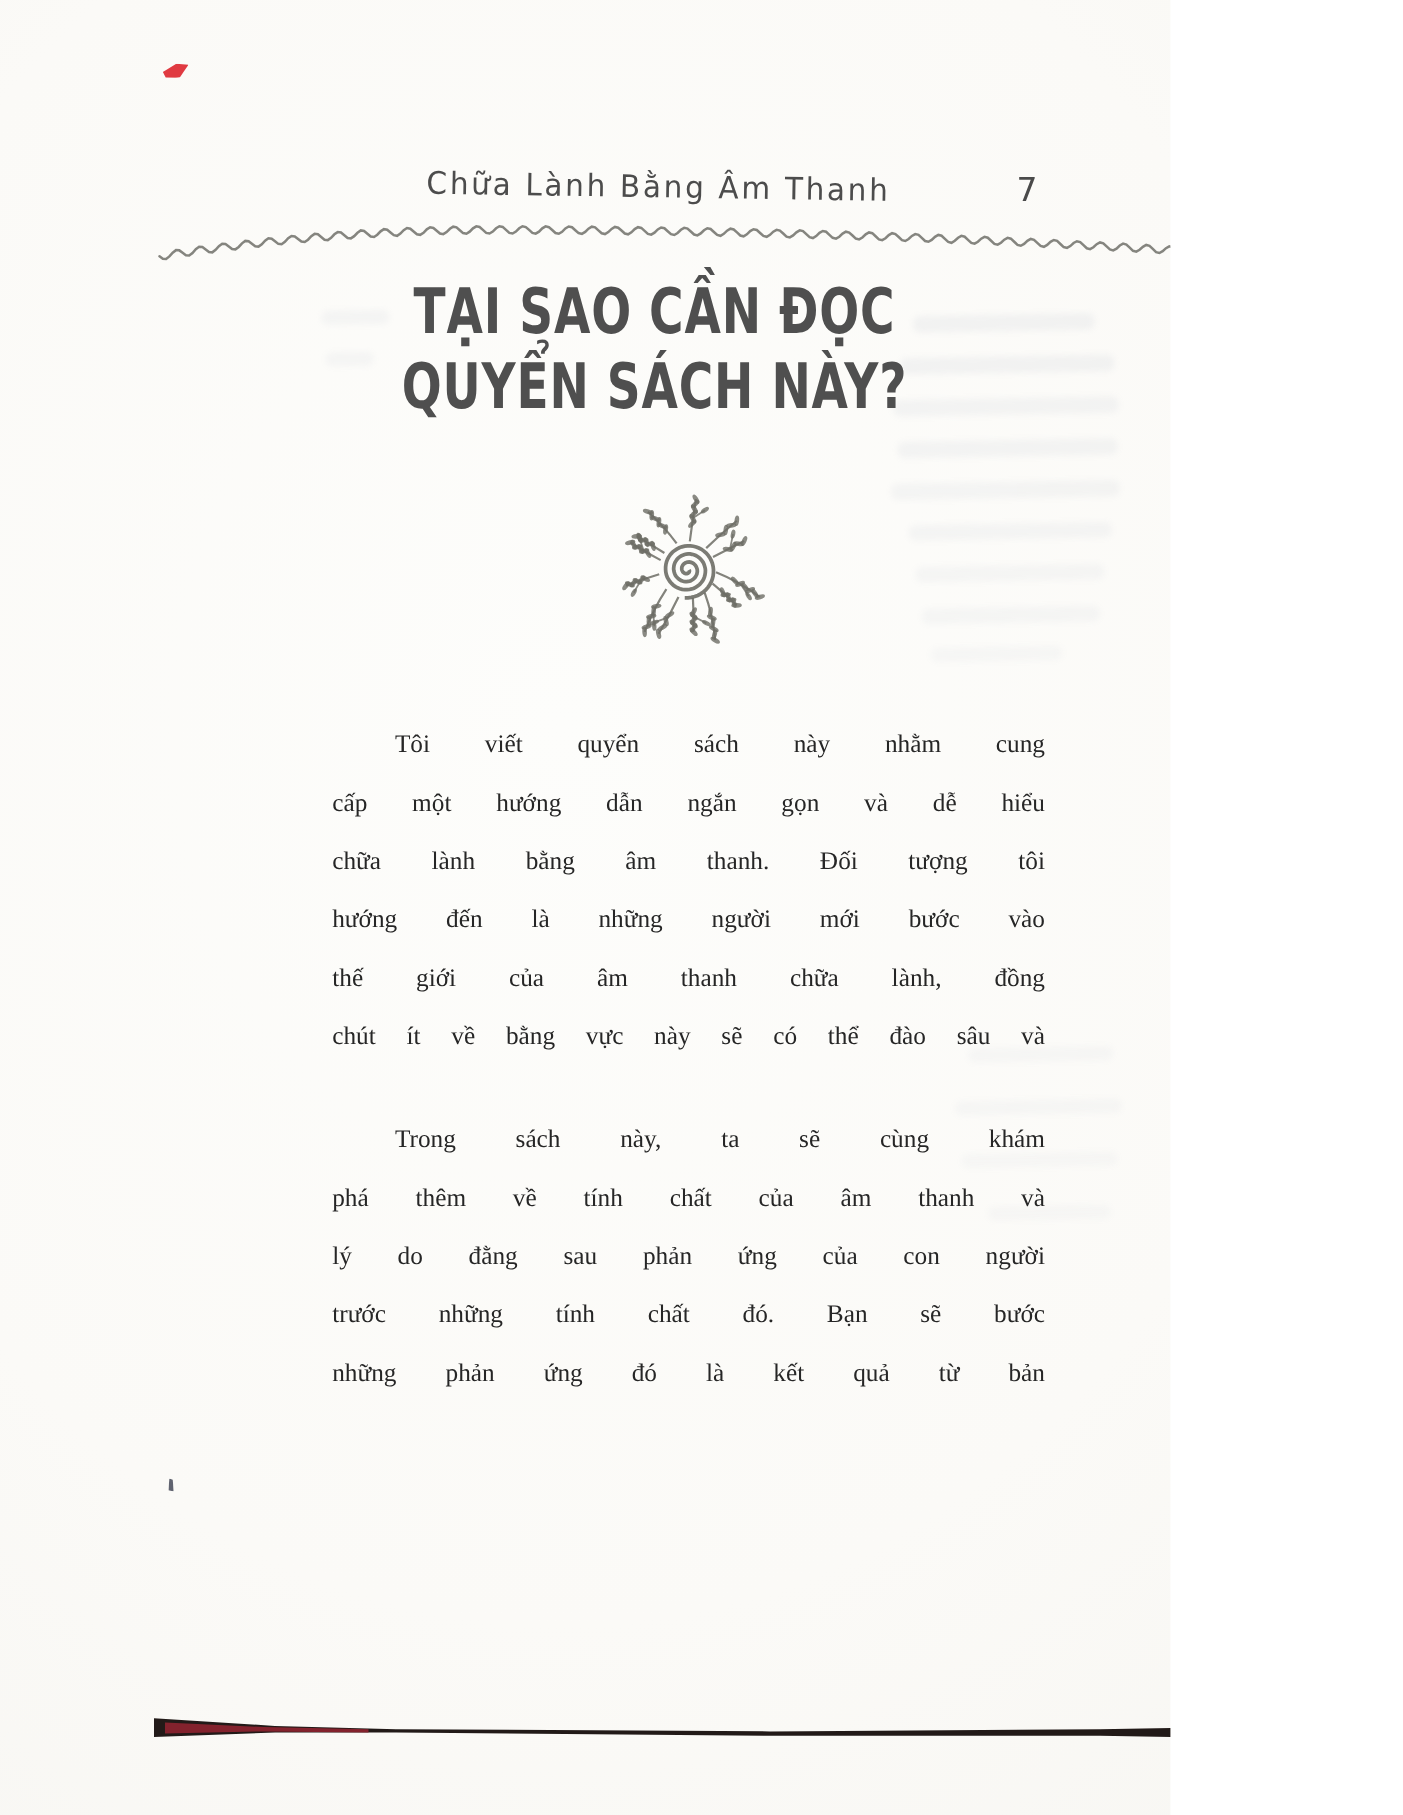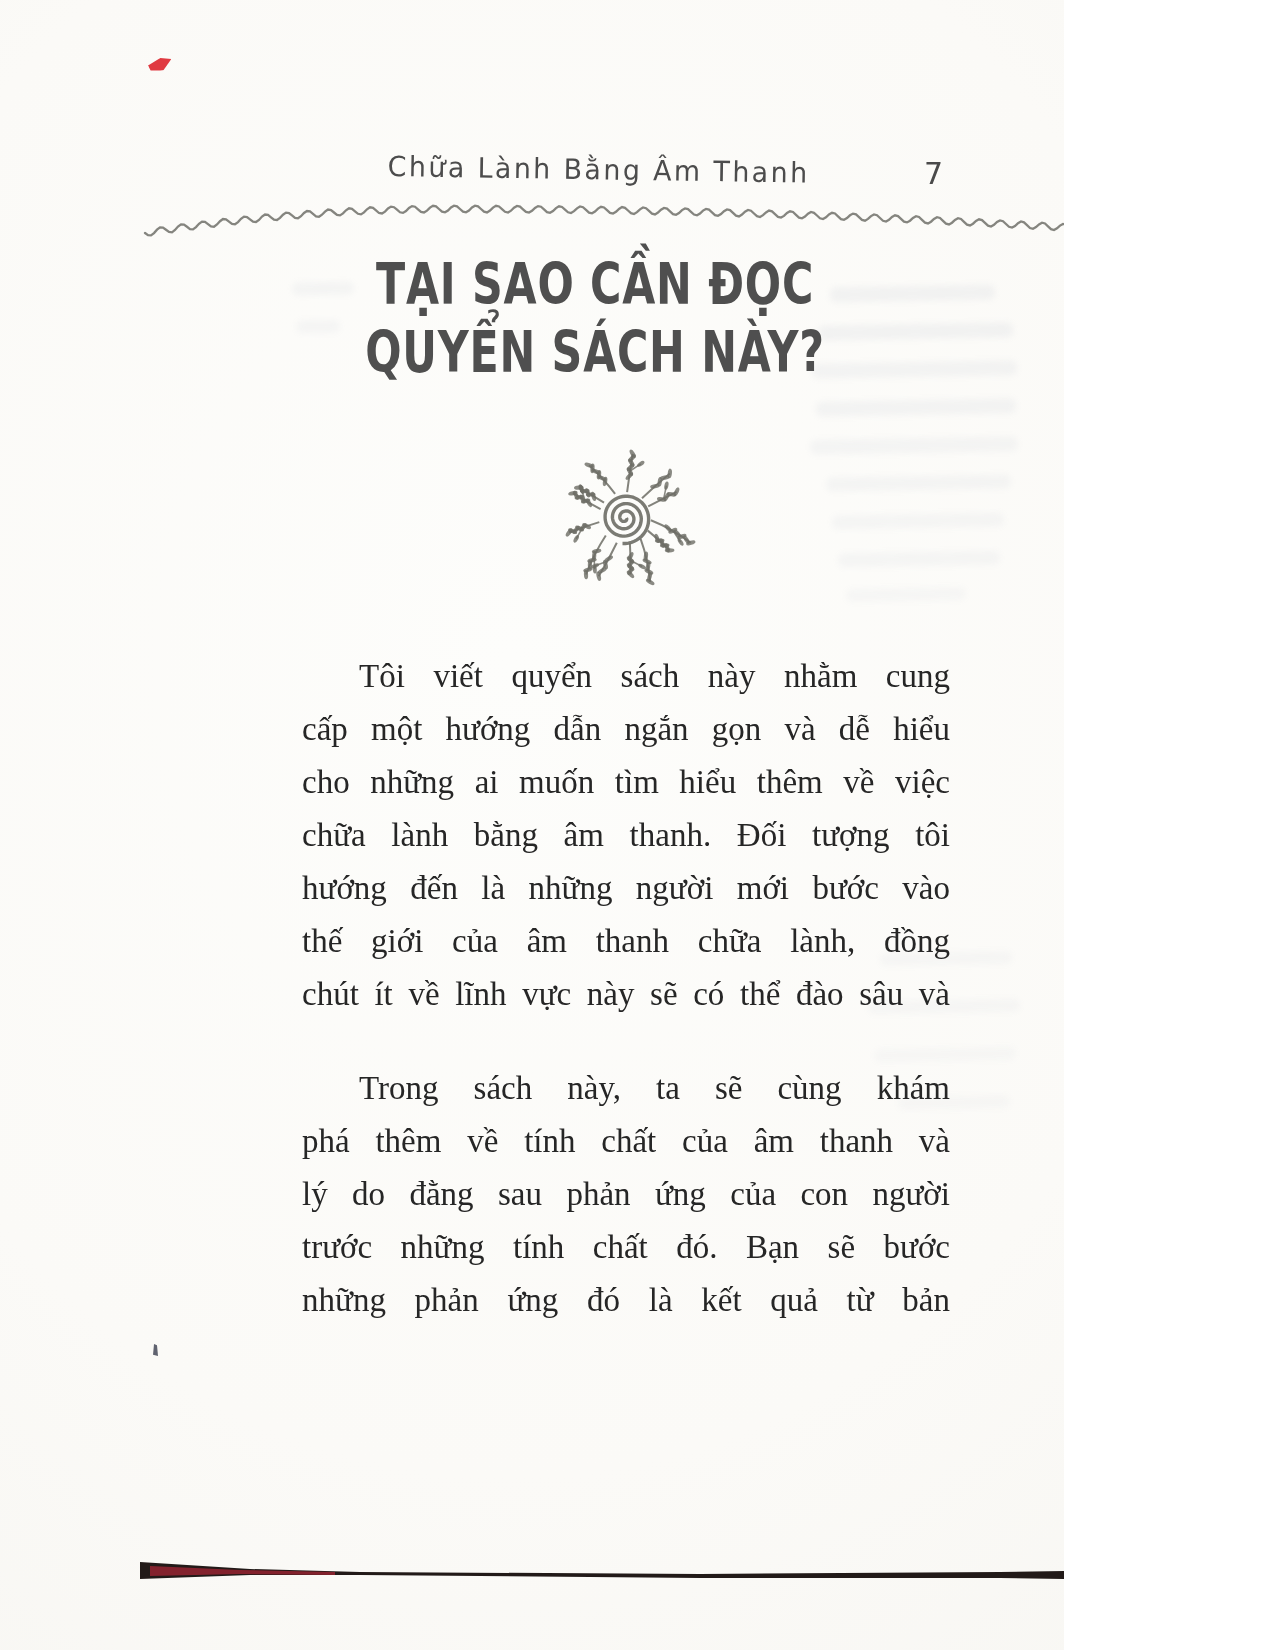--- a/index.html
+++ b/index.html
@@ -16,21 +16,21 @@
         font-family:"DejaVu Sans","Liberation Sans",sans-serif;
         font-size:30px;color:#4a4a4a;}
   #wavy-svg{position:absolute;left:0;top:0;width:1275px;height:300px;z-index:2;pointer-events:none;}
   .chapter-title{position:absolute;left:0;top:250px;width:1190px;margin:0;z-index:2;
         text-align:center;font-family:"DejaVu Sans","Liberation Sans",sans-serif;
         font-weight:bold;font-size:57px;line-height:68px;color:#4f4f4f;
         letter-spacing:1px;transform:scaleX(.75);transform-origin:595px top;}
   .chapter-title span{display:block;}
   #ornament-svg{position:absolute;left:540px;top:436px;width:164px;height:168px;z-index:2;}
   main.body-text{position:absolute;left:302px;top:650px;width:648px;z-index:2;
-        font-size:33px;line-height:53px;color:#262626;}
+        font-size:23px;line-height:53px;color:#262626;}
   .tline{text-align:justify;text-align-last:justify;height:53px;white-space:nowrap-off;}
   .tline.no-just{text-align-last:left;}
   .tline.indent{text-indent:57px;}
   .para + .para{margin-top:41px;}
   .red-mark{position:absolute;left:148px;top:58px;width:24px;height:13px;z-index:2;
         background:#e03a41;clip-path:polygon(0 45%,55% 0,100% 20%,60% 100%,8% 85%);
         filter:blur(.4px);transform:rotate(-8deg);}
   .speck{position:absolute;left:153px;top:1344px;width:5px;height:12px;z-index:2;
         background:#3a3d4e;clip-path:polygon(20% 0,80% 10%,100% 100%,0 90%);opacity:.8;}
   #edge-svg{position:absolute;left:0;top:1548px;width:1275px;height:45px;z-index:2;}
@@ -172,25 +172,24 @@
       <ellipse cx="131.5" cy="58.3" rx="4.8" ry="2.1" fill="#6d6d65" opacity="0.8" transform="rotate(371 131.5 58.3)"></ellipse>
       <ellipse cx="136.5" cy="55.8" rx="4.8" ry="2.1" fill="#6d6d65" opacity="0.8" transform="rotate(295 136.5 55.8)"></ellipse>
       <path d="M123.8,62.3 L126.4,49.6" fill="none" stroke="#6d6d65" stroke-width="1.6" opacity="0.8"></path>
       <ellipse cx="126.4" cy="49.6" rx="4.2" ry="2" fill="#6d6d65" opacity="0.8" transform="rotate(282 126.4 49.6)"></ellipse>
     </svg>
 
   <main class="body-text" id="body">
       <div class="para">
         <div class="tline indent">Tôi viết quyển sách này nhằm cung</div>
         <div class="tline">cấp một hướng dẫn ngắn gọn và dễ hiểu</div>
-        <div class="tline">cho những ai muốn tìm hiểu thêm về việc</div>
         <div class="tline">chữa lành bằng âm thanh. Đối tượng tôi</div>
         <div class="tline">hướng đến là những người mới bước vào</div>
         <div class="tline">thế giới của âm thanh chữa lành, đồng</div>
-        <div class="tline">chút ít về lĩnh vực này sẽ có thể đào sâu và</div>
+        <div class="tline">chút ít về bằng vực này sẽ có thể đào sâu và</div>
       </div>
       <div class="para">
         <div class="tline indent">Trong sách này, ta sẽ cùng khám</div>
         <div class="tline">phá thêm về tính chất của âm thanh và</div>
         <div class="tline">lý do đằng sau phản ứng của con người</div>
         <div class="tline">trước những tính chất đó. Bạn sẽ bước</div>
         <div class="tline">những phản ứng đó là kết quả từ bản</div>
       </div>
     </main>
 

